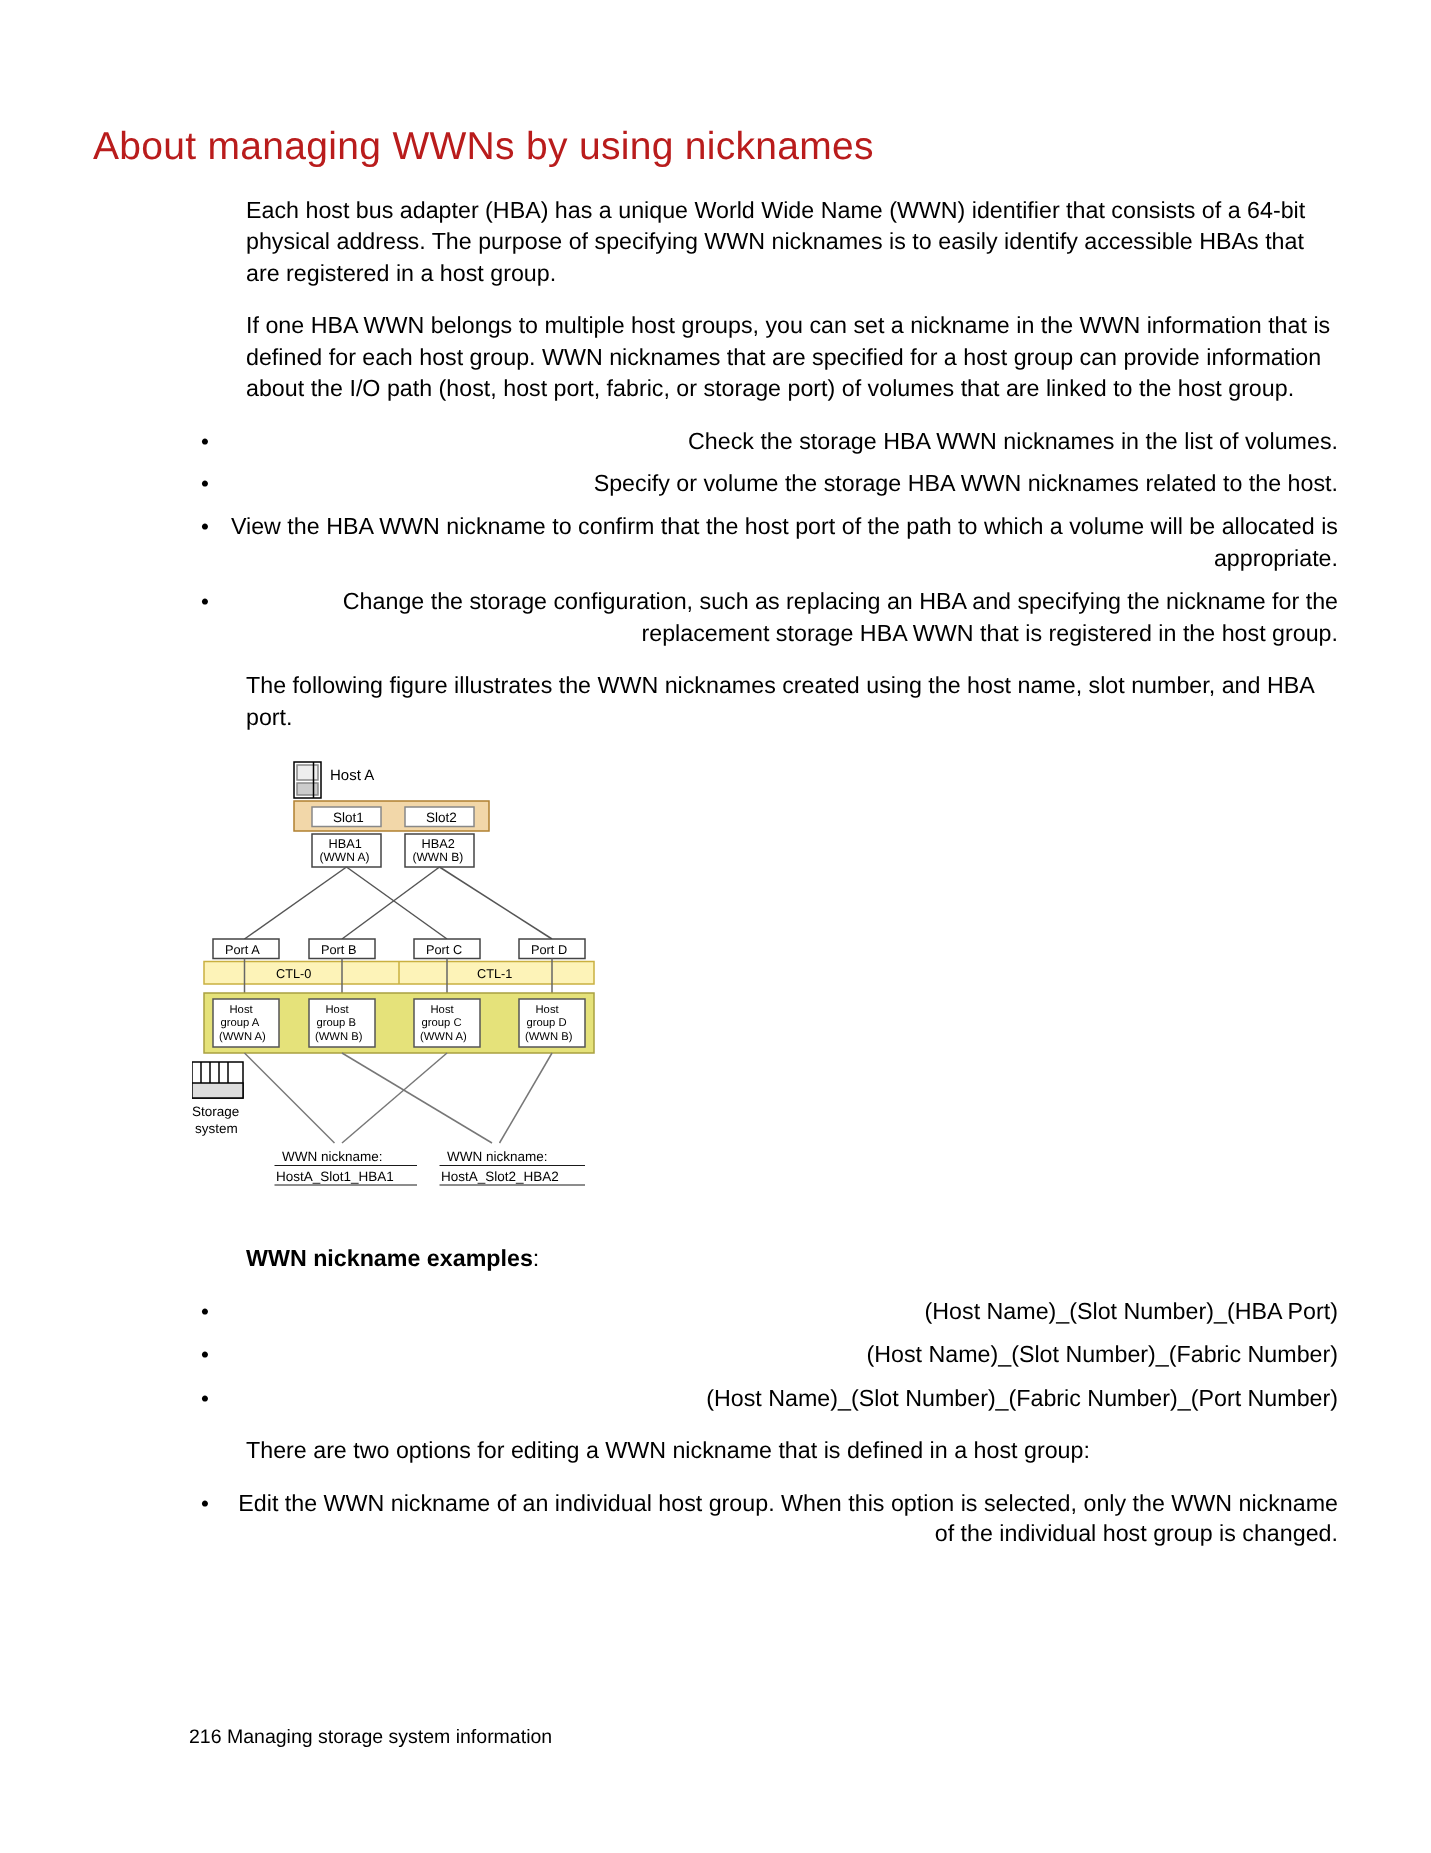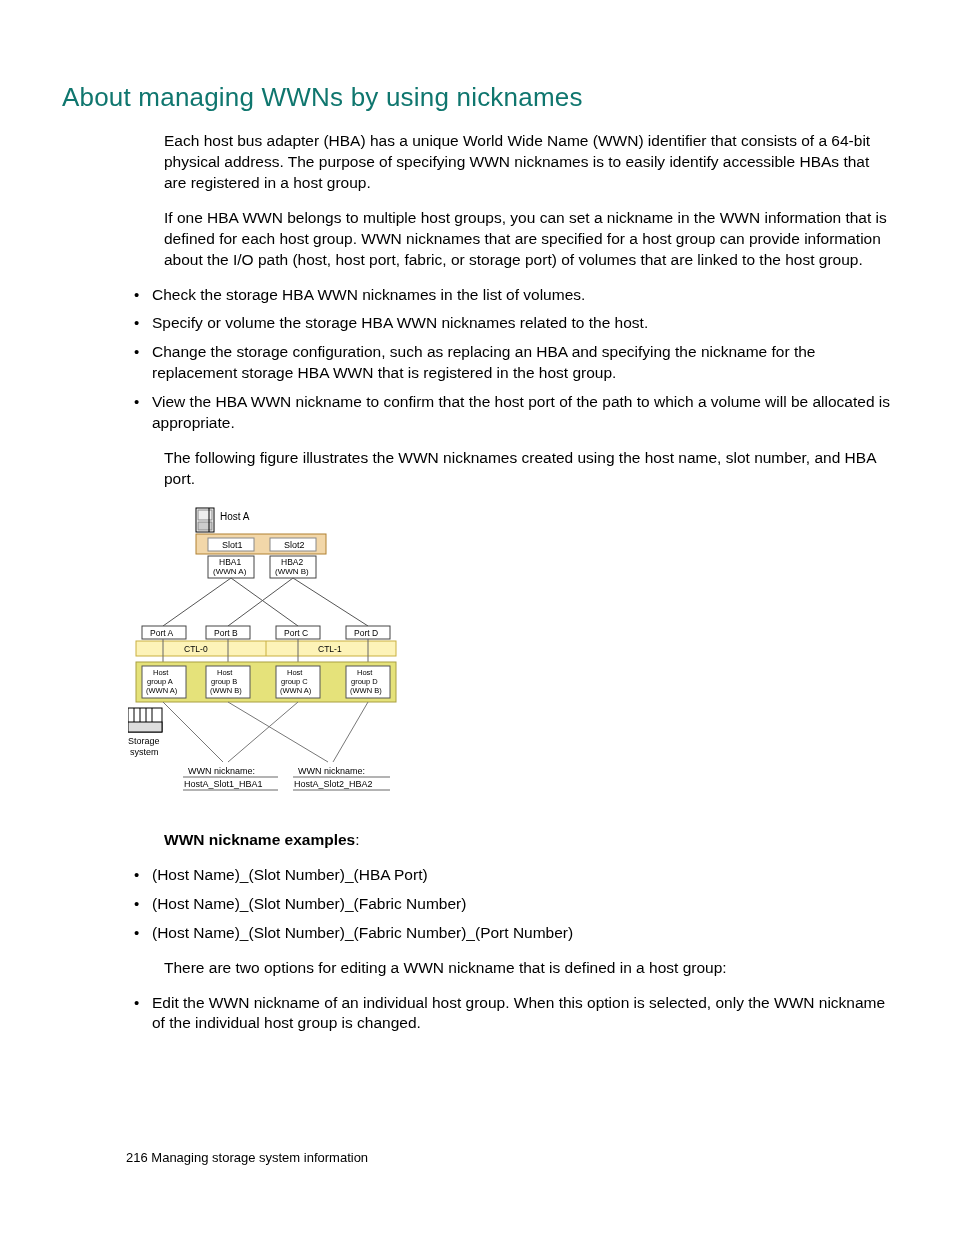--- a/index.html
+++ b/index.html
@@ -11,34 +11,35 @@
     color: #000;
     position: relative;
   }
   .page {
     padding: 82px 62px 0 62px;
   }
   h1.section-title {
     font-family: "Trebuchet MS", Arial, sans-serif;
     font-weight: 300;
     font-size: 26px;
-    color: #0f766e;
+    color: #b91c1c;
     margin-bottom: 18px;
     letter-spacing: 0.2px;
   }
   .body {
     margin-left: 62px;
     font-size: 15.5px;
     line-height: 1.35;
   }
   .para { margin-bottom: 14px; margin-left: 40px; }
   ul.bullets {
     list-style: none;
     margin: 0 0 14px 0;
     padding: 0;
+    text-align: right;
   }
   ul.bullets li {
     position: relative;
     padding-left: 28px;
     margin-bottom: 8px;
   }
   ul.bullets li::before {
     content: "•";
     position: absolute;
     left: 10px;
@@ -66,22 +67,22 @@
 <div class="page">
   <h1 class="section-title">About managing WWNs by using nicknames</h1>
 
   <div class="body">
     <p class="para">Each host bus adapter (HBA) has a unique World Wide Name (WWN) identifier that consists of a 64-bit physical address. The purpose of specifying WWN nicknames is to easily identify accessible HBAs that are registered in a host group.</p>
     <p class="para">If one HBA WWN belongs to multiple host groups, you can set a nickname in the WWN information that is defined for each host group. WWN nicknames that are specified for a host group can provide information about the I/O path (host, host port, fabric, or storage port) of volumes that are linked to the host group.</p>
 
     <ul class="bullets">
       <li>Check the storage HBA WWN nicknames in the list of volumes.</li>
       <li>Specify or volume the storage HBA WWN nicknames related to the host.</li>
+      <li>View the HBA WWN nickname to confirm that the host port of the path to which a volume will be allocated is appropriate.</li>
       <li>Change the storage configuration, such as replacing an HBA and specifying the nickname for the replacement storage HBA WWN that is registered in the host group.</li>
-      <li>View the HBA WWN nickname to confirm that the host port of the path to which a volume will be allocated is appropriate.</li>
     </ul>
 
     <p class="para">The following figure illustrates the WWN nicknames created using the host name, slot number, and HBA port.</p>
 
     <div class="figure">
       <svg width="300" height="310" viewBox="0 0 300 310">
 
         <rect x="68" y="4" width="18" height="24" fill="#fff" stroke="#000"></rect>
         <rect x="70" y="6" width="14" height="10" fill="#eee" stroke="#888"></rect>
         <rect x="70" y="18" width="14" height="8" fill="#ccc" stroke="#888"></rect>

